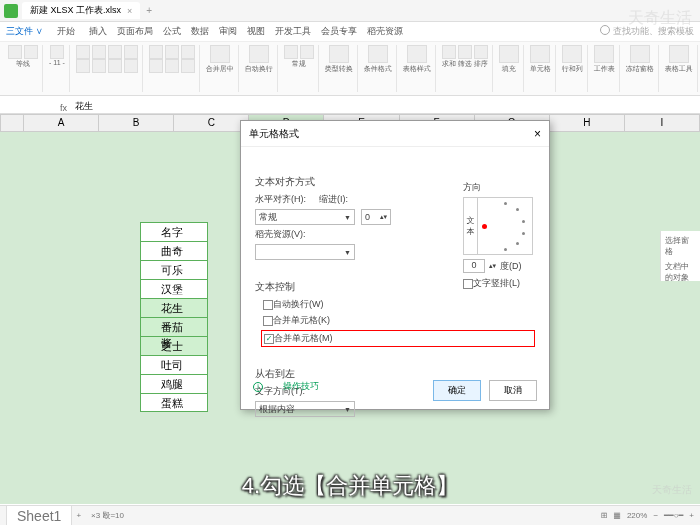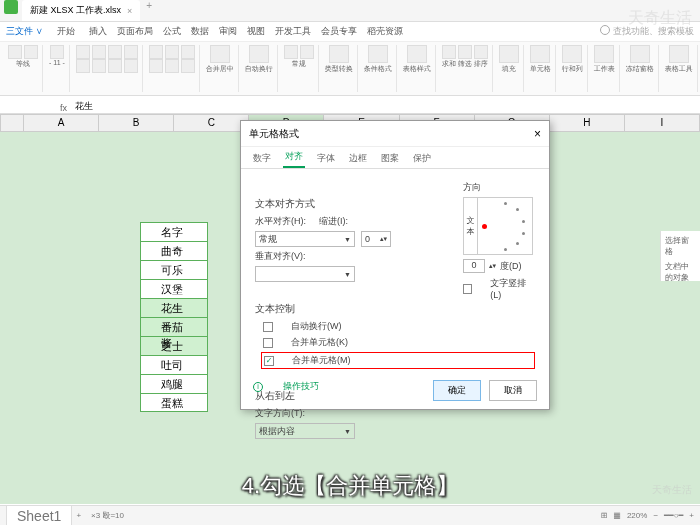--- a/index.html
+++ b/index.html
@@ -1,17 +1,17 @@
 <!DOCTYPE html>
 <html><head>
 <meta charset="utf-8">
 <style>
 *{margin:0;padding:0;box-sizing:border-box;font-family:"Microsoft YaHei",Arial,sans-serif}
 body{width:700px;height:525px;background:#fff;overflow:hidden;position:relative;font-size:10px}
-.titlebar{height:22px;background:#f5f5f5;display:flex;padding:0 4px;border-bottom:1px solid #ddd}
+.titlebar{height:22px;background:#f5f5f5;display:flex;align-items:center;padding:0 4px;border-bottom:1px solid #ddd}
 .titlebar-icon{width:14px;height:14px;background:#47b347;border-radius:2px;margin-right:4px}
 .titlebar-tab{background:#fff;padding:2px 8px;font-size:9px;display:flex;align-items:center;border-radius:3px 3px 0 0}
 .titlebar-close{margin-left:6px;color:#999;cursor:pointer}
 .titlebar-plus{margin-left:6px;color:#999}
 .menubar{height:20px;display:flex;align-items:center;padding:0 6px;gap:10px;font-size:9px;color:#555;border-bottom:1px solid #eee}
 .menubar span:first-child{color:#06c}
 .searchbox{margin-left:auto;display:flex;align-items:flex-start;color:#aaa;font-size:9px}
 .searchbox .si{width:10px;height:10px;border:1px solid #aaa;border-radius:50%;margin-right:3px;position:relative}
 .ribbon{height:54px;background:#fafafa;border-bottom:1px solid #ddd;display:flex;padding:3px 4px;gap:2px}
 .rgroup{display:flex;flex-direction:column;align-items:center;padding:0 4px;border-right:1px solid #e5e5e5}
@@ -37,21 +37,21 @@
 .dlg-title{height:26px;display:flex;align-items:center;padding:0 8px;font-size:10px;border-bottom:1px solid #eee}
 .dlg-x{margin-left:auto;cursor:pointer;font-size:12px}
 .dlg-tabs{display:flex;padding:0 10px;gap:10px;font-size:9px;border-bottom:1px solid #ddd;height:22px;align-items:flex-end}
 .dlg-tab{padding:3px 2px;color:#666}
 .dlg-tab.active{color:#07a05a;border-bottom:2px solid #07a05a}
 .dlg-body{padding:8px 14px;font-size:9px;color:#444}
 .dlg-section{font-size:10px;margin:20px 0 4px}
 .dlg-row{display:flex;align-items:center;gap:6px;margin:3px 0}
 .dlg-select{width:100px;height:16px;border:1px solid #bbb;font-size:9px;padding:0 3px;display:flex;align-items:center;justify-content:space-between}
 .dlg-select .arr{font-size:7px}
-.dlg-check{display:flex;align-items:center;gap:18px;margin:3px 0 3px 8px}
+.dlg-check{display:flex;align-items:center;gap:0;margin:3px 0 3px 8px}
 .chk{width:10px;height:10px;border:1px solid #888;display:inline-flex;align-items:center;justify-content:center;font-size:8px}
 .chk.on{color:#07a05a}
 .redbox{border:1.5px solid red;padding:1px 2px;margin-left:6px}
 .orient{position:absolute;right:16px;top:60px;width:70px}
 .orient-box{width:70px;height:58px;border:1px solid #ccc;display:flex}
 .orient-left{width:14px;border-right:1px solid #ccc;display:flex;flex-direction:column;align-items:center;justify-content:center;font-size:8px}
 .orient-right{flex:1;position:relative}
 .odot{position:absolute;width:3px;height:3px;background:#888;border-radius:50%}
 .odot.center{width:5px;height:5px;background:red}
 .deg{display:flex;align-items:center;gap:4px;margin-top:4px;font-size:9px}
@@ -240,46 +240,38 @@
     <div>选择窗格</div>
     <div style="margin-top:4px">文档中的对象</div>
   </div>
 </div>
 
 <div class="dialog">
   <div class="dlg-title">
     <span>单元格格式</span>
     <span class="dlg-x">×</span>
   </div>
-  <div class="dlg-tabs">
-    <div class="dlg-tab">数字</div>
-    <div class="dlg-tab active">对齐</div>
-    <div class="dlg-tab">字体</div>
-    <div class="dlg-tab">边框</div>
-    <div class="dlg-tab">图案</div>
-    <div class="dlg-tab">保护</div>
-  </div>
   <div class="dlg-body">
     <div class="dlg-section">文本对齐方式</div>
     <div class="dlg-row">
       <span style="width:58px">水平对齐(H):</span>
       <span style="width:30px">缩进(I):</span>
     </div>
     <div class="dlg-row">
       <div class="dlg-select">
           <span>常规</span>
           <span class="arr">▼</span>
         </div>
       <div class="dlg-select" style="width:30px">
           <span>0</span>
           <span class="arr">▴▾</span>
         </div>
     </div>
     <div class="dlg-row">
-        <span style="width:58px">垂直对齐(V):</span>
+        <span style="width:58px">稻壳资源(V):</span>
       </div>
     <div class="dlg-row">
         <div class="dlg-select">
           <span></span>
           <span class="arr">▼</span>
         </div>
       </div>
     <div class="dlg-section">文本控制</div>
     <div class="dlg-check">
         <span class="chk"></span>

